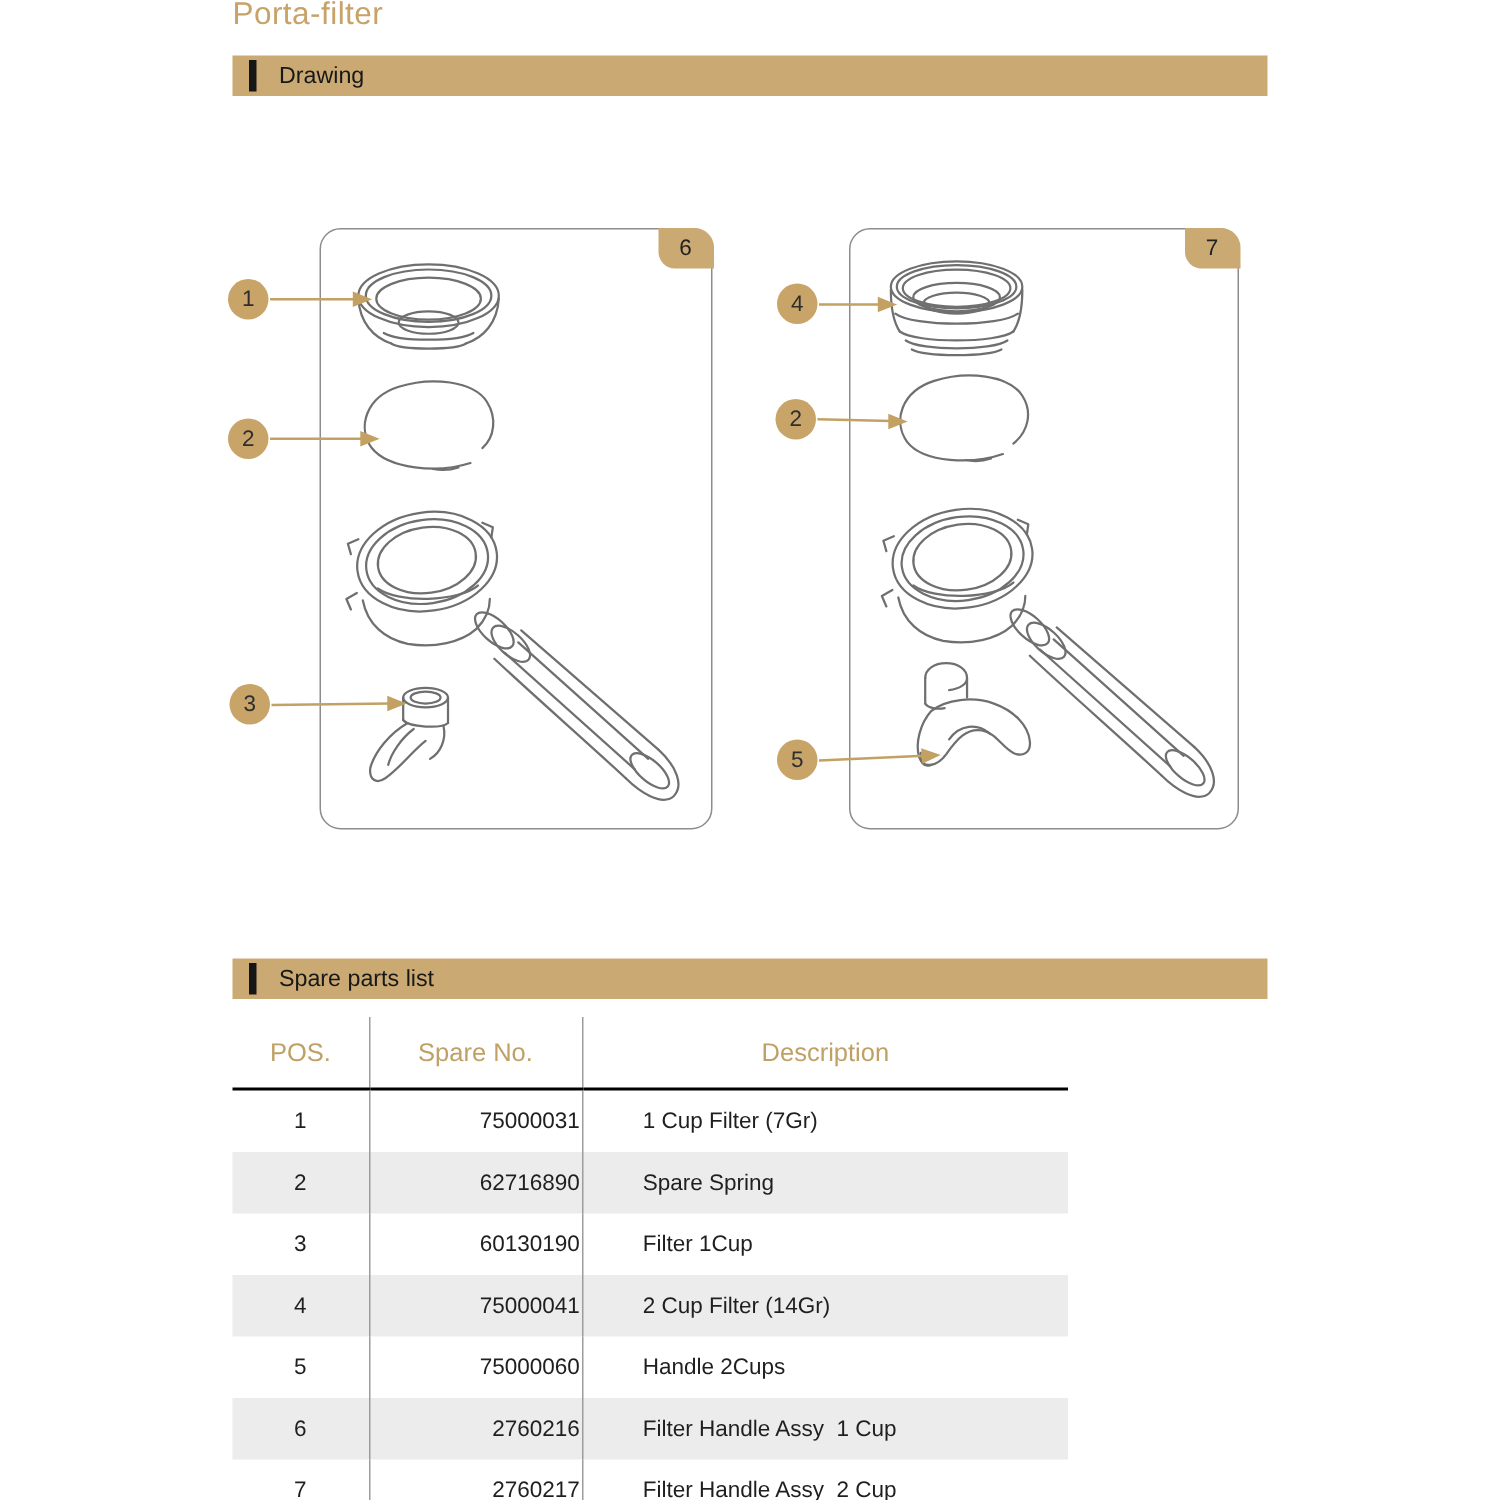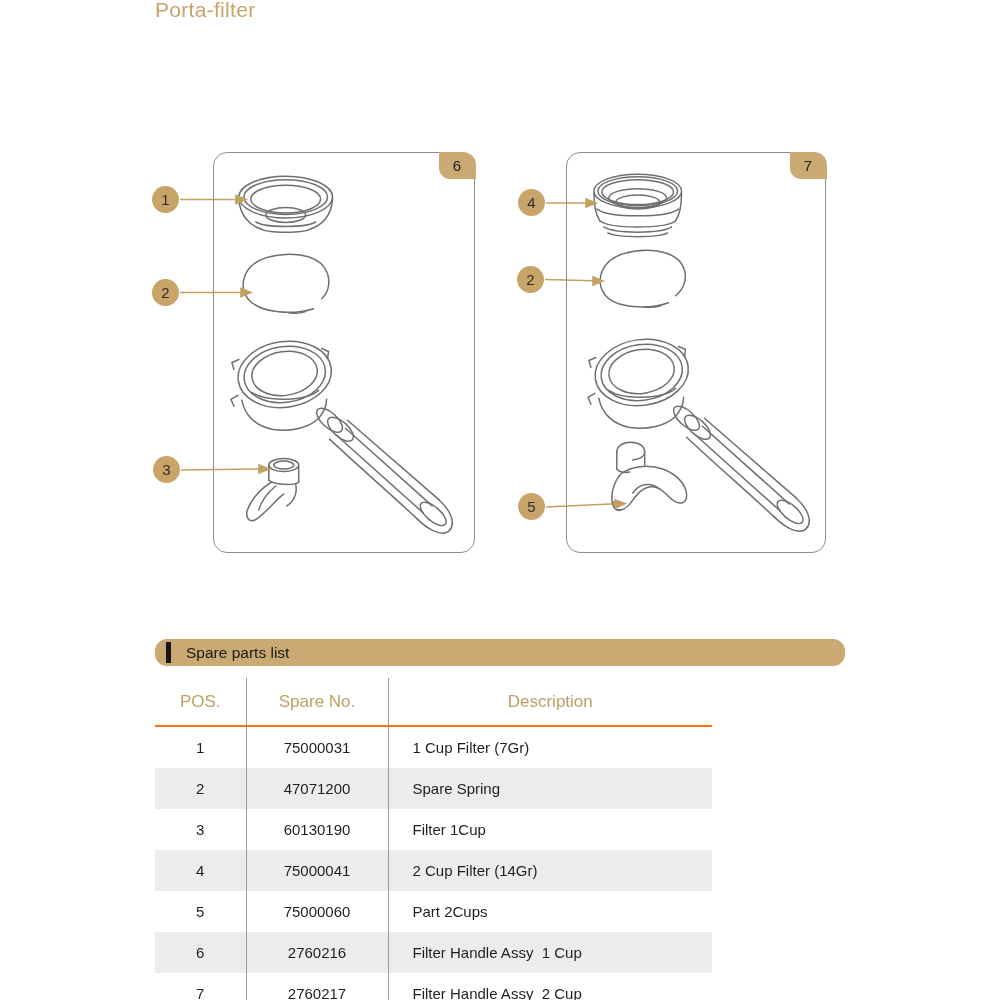--- a/index.html
+++ b/index.html
@@ -11,21 +11,21 @@
     position:absolute; left:155px; top:-2px;
     font-size:21px; color:#c7a269; letter-spacing:.3px;
   }
   .banner {
     position:absolute; left:155px; width:690px; height:27px;
     background:#cba973; display:flex; align-items:center;
   }
   .banner .bar { width:5px; height:21px; background:#161616; margin-left:11px; flex:0 0 auto; }
   .banner .label { margin-left:15px; font-size:15.5px; color:#181818; }
   #banner-drawing { top:37px; }
-  #banner-spares  { top:639px;border-radius:12px; }
+  #banner-spares  { top:639px; }
 
   .panel {
     position:absolute; top:152px; height:399px; background:#fff;
     border:1.5px solid #8d8d8d; border-radius:14px;
   }
   #panel-left  { left:213px; width:260px; }
   #panel-right { left:566px; width:258px; }
   .panel svg { position:absolute; left:0; top:0; }
 
   .badge {
@@ -51,41 +51,45 @@
   .parts-table {
     position:absolute; left:155px; top:678px; width:557px;
     border-collapse:collapse; table-layout:fixed;
   }
   .parts-table col.c1 { width:91px; }
   .parts-table col.c2 { width:142px; }
   .parts-table col.c3 { width:324px; }
   .parts-table th {
     height:45px; font-weight:normal; font-size:17px; color:#bfa065;
     text-align:center; vertical-align:middle;
-    border-bottom:2px solid #f97316;
+    border-bottom:2px solid #000000;
   }
   .parts-table td {
     height:39px; font-size:15px; color:#1f1f1f; vertical-align:middle;
   }
   .parts-table th + th, .parts-table td + td { border-left:1px solid #9c9c9c; }
   .parts-table tbody tr:nth-child(even) { background:#ececec; }
   .parts-table tbody tr:last-child td { border-bottom:1.5px solid #9c9c9c; }
   .parts-table td.pos  { text-align:center; }
-  .parts-table td.pno  { text-align:center; }
-  .parts-table td.desc { text-align:left; padding-left:24px; white-space:pre-wrap;margin-left:41px; }
+  .parts-table td.pno  { text-align:right; }
+  .parts-table td.desc { text-align:left; padding-left:40px; white-space:pre-wrap;margin-left:41px; }
 
   .lineart { stroke:#6f6f6f; stroke-width:1.5; fill:none; stroke-linecap:round; stroke-linejoin:round; }
 </style>
 </head>
 <body>
 
 <div class="page">
 
   <div class="page-title">Porta-filter</div>
 
+  <div class="banner" id="banner-drawing">
+    <div class="bar"></div>
+    <div class="label">Drawing</div>
+  </div>
 
   <div class="panel" id="panel-left">
     <svg width="260" height="399" viewBox="0 0 261 400">
       <g class="lineart">
         <ellipse cx="72" cy="44" rx="47" ry="21"></ellipse>
         <ellipse cx="72" cy="44" rx="42" ry="17.5"></ellipse>
         <ellipse cx="72" cy="46" rx="35" ry="14"></ellipse>
         <ellipse cx="72" cy="62" rx="20" ry="7.5"></ellipse>
         <path d="M25,46 C26,62 35,72 47,76 M119,46 C118,62 109,72 97,76"></path>
         <path d="M47,76 C54,80.5 90,80.5 97,76"></path>
@@ -229,37 +233,37 @@
       </tr>
     </thead>
     <tbody>
       <tr>
         <td class="pos">1</td>
         <td class="pno">75000031</td>
         <td class="desc">1 Cup Filter (7Gr)</td>
       </tr>
       <tr>
         <td class="pos">2</td>
-        <td class="pno">47071200</td>
+        <td class="pno">62716890</td>
         <td class="desc">Spare Spring</td>
       </tr>
       <tr>
         <td class="pos">3</td>
         <td class="pno">60130190</td>
         <td class="desc">Filter 1Cup</td>
       </tr>
       <tr>
         <td class="pos">4</td>
         <td class="pno">75000041</td>
         <td class="desc">2 Cup Filter (14Gr)</td>
       </tr>
       <tr>
         <td class="pos">5</td>
         <td class="pno">75000060</td>
-        <td class="desc">Part 2Cups</td>
+        <td class="desc">Handle 2Cups</td>
       </tr>
       <tr>
         <td class="pos">6</td>
         <td class="pno">2760216</td>
         <td class="desc">Filter Handle Assy  1 Cup</td>
       </tr>
       <tr>
         <td class="pos">7</td>
         <td class="pno">2760217</td>
         <td class="desc">Filter Handle Assy  2 Cup</td>

